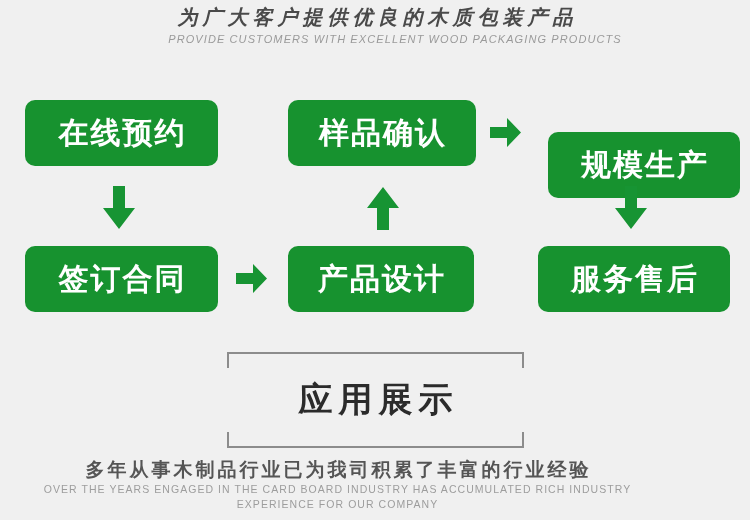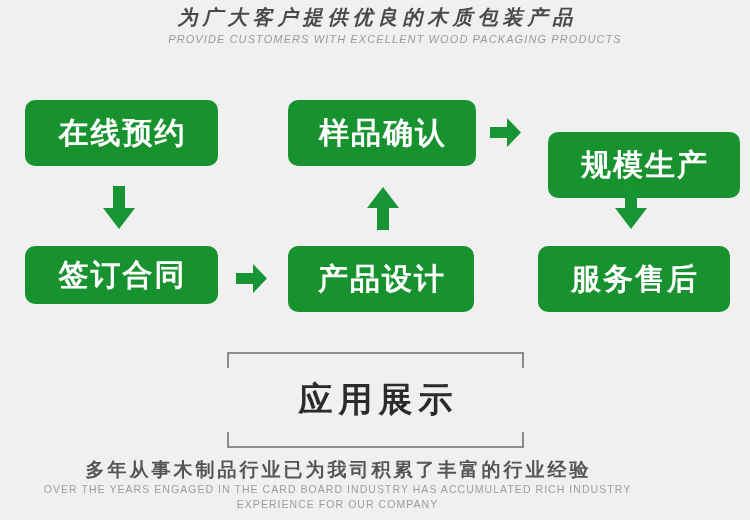--- a/index.html
+++ b/index.html
@@ -62,21 +62,21 @@
     display: flex;
     align-items: center;
     justify-content: center;
     text-indent: 2px;
     box-sizing: border-box;
   }
 
   .box-r1c1 { left: 25px;  top: 100px; width: 193px; height: 66px; }
   .box-r1c2 { left: 288px; top: 100px; width: 188px; height: 66px; }
   .box-r1c3 { left: 548px; top: 100px; width: 192px; height: 66px; margin-top: 32px; }
-  .box-r2c1 { left: 25px;  top: 246px; width: 193px; height: 58px; }
+  .box-r2c1 { left: 25px;  top: 246px; width: 193px; height: 66px; }
   .box-r2c2 { left: 288px; top: 246px; width: 186px; height: 66px; }
   .box-r2c3 { left: 538px; top: 246px; width: 192px; height: 66px; }
 
   
   .arrow {
     position: absolute;
     line-height: 0;
   }
   .arrow svg { display: block; }
 

